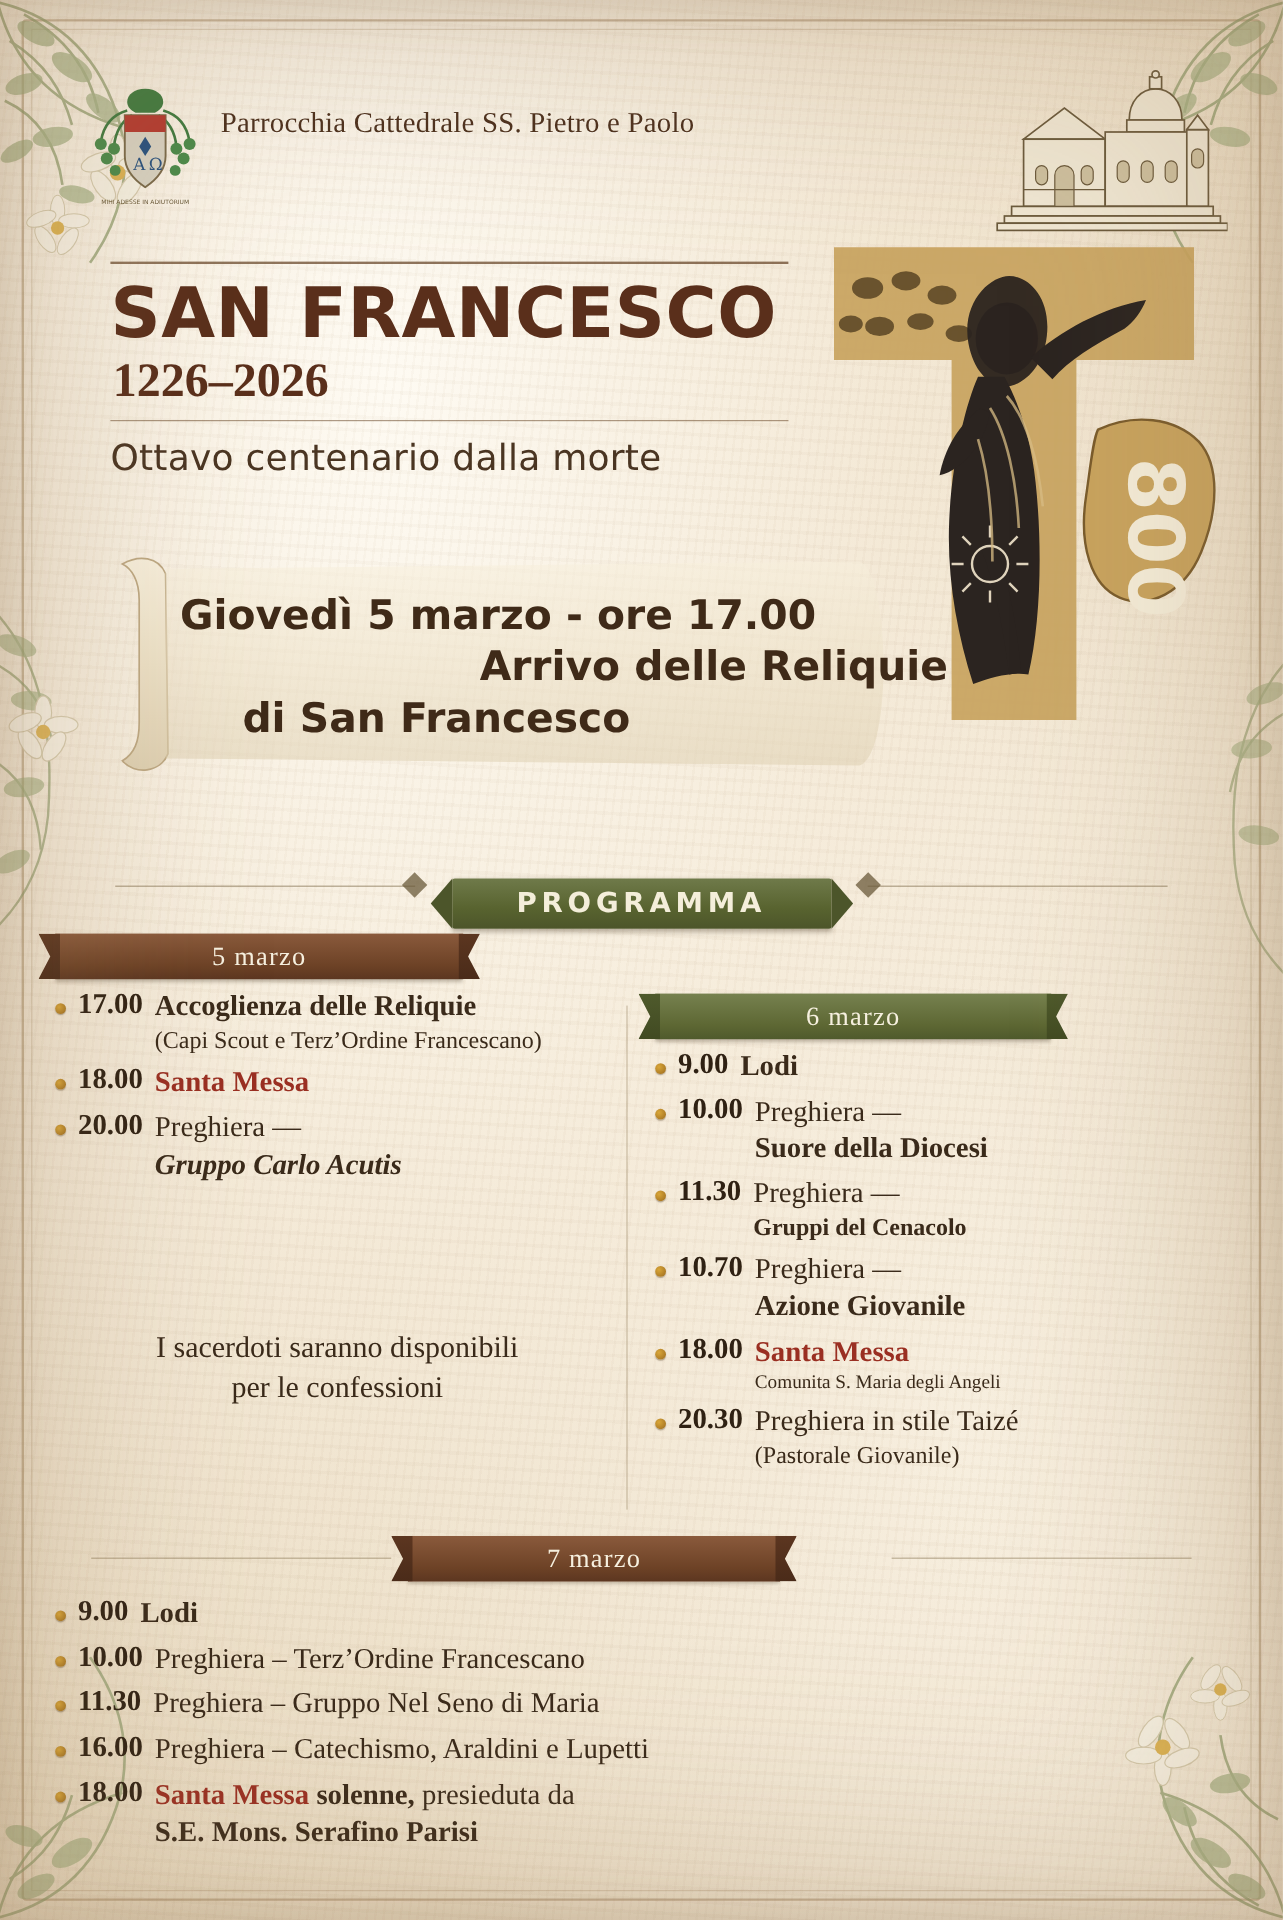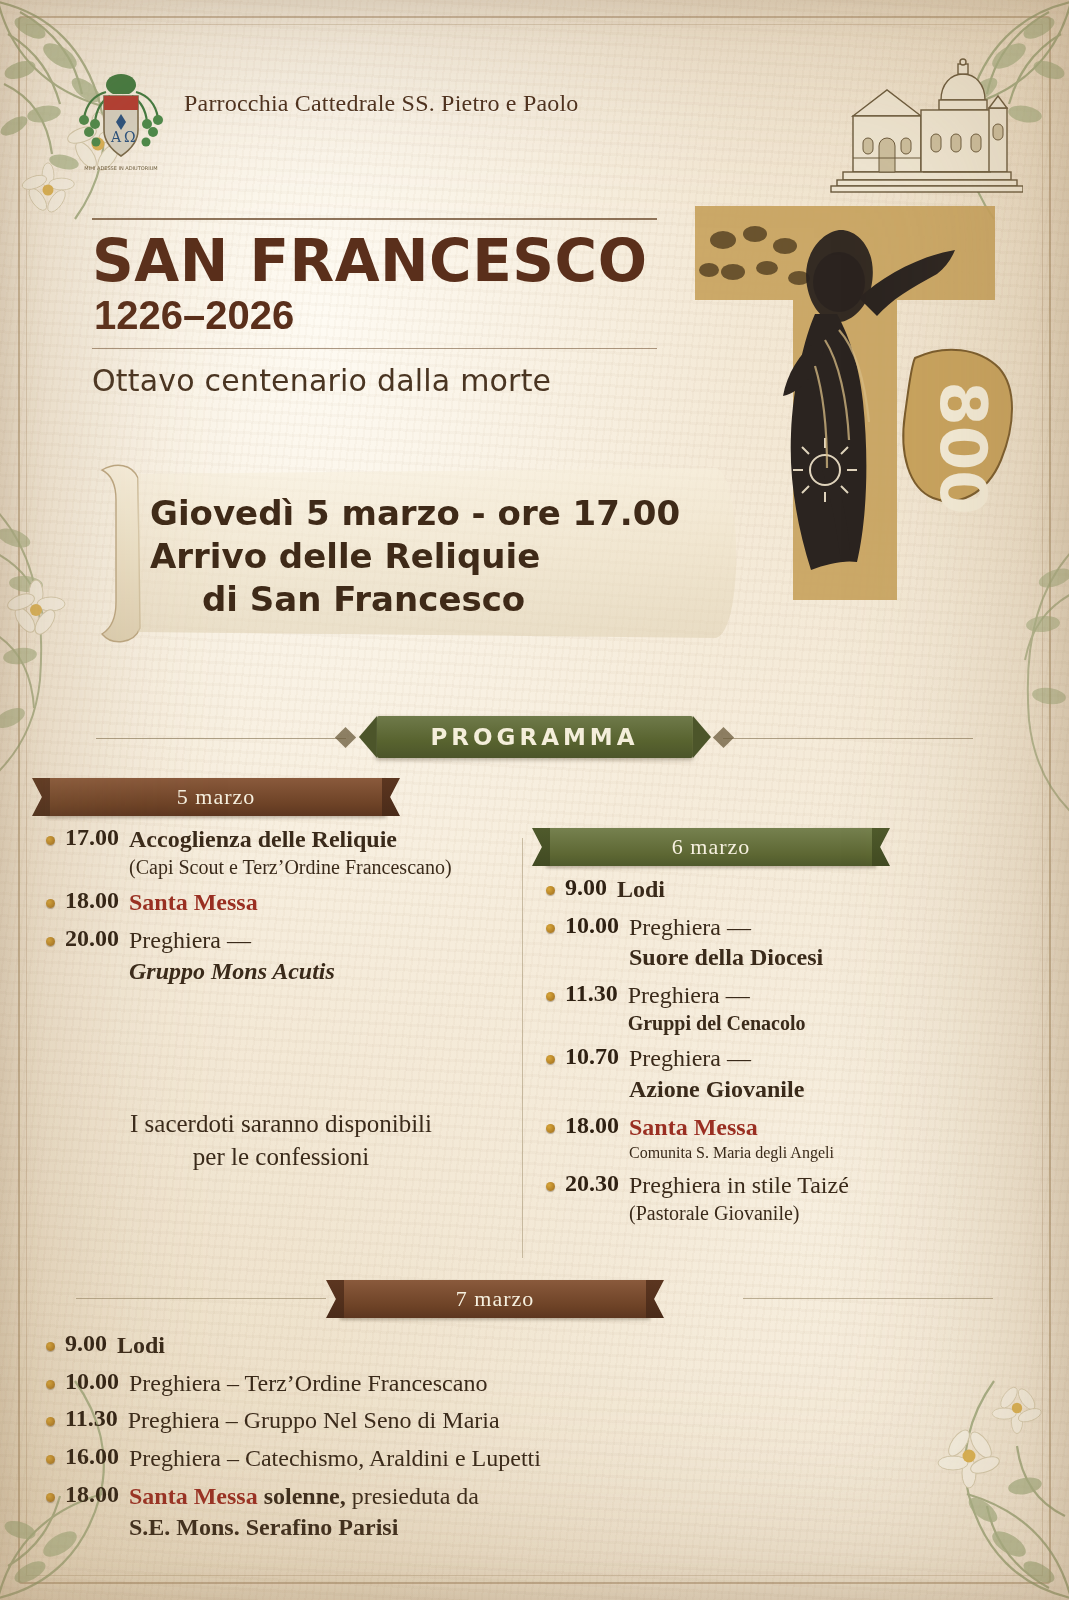--- a/index.html
+++ b/index.html
@@ -66,49 +66,49 @@
   
   .titleblock{position:absolute;left:92px;top:218px;width:565px;}
   .rule{height:2px;background:linear-gradient(90deg,#6b4a2c,#9a apt 0,#6b4a2c);background:#6b4a2c;opacity:.75;}
   .rule.thin{height:1px;opacity:.55;}
   .main-title{
     font-family:"DejaVu Sans", sans-serif;
     font-weight:bold;font-size:58px;color:#5a2f1b;
     letter-spacing:.5px;line-height:1.02;margin:12px 0 2px 0;
   }
   .years{
-    font-family:Liberation Sans, sans-serif;
+    font-family:Liberation Serif, serif;
     font-weight:bold;font-size:40px;color:#5a2f1b;margin:0 0 10px 2px;
   }
   .subtitle{
     font-family:"DejaVu Sans", sans-serif;
     font-size:30px;color:#4a3522;margin-top:14px;letter-spacing:.2px;
   }
 
   
   .art{position:absolute;right:40px;top:190px;width:340px;height:420px;}
 
   
   .scrollband{position:absolute;left:76px;top:452px;width:700px;height:200px;}
   .event{
     position:absolute;left:150px;top:492px;width:640px;
     font-family:"DejaVu Sans", sans-serif;font-weight:bold;
     color:#3f2a18;
   }
   .event .l1{font-size:34px;line-height:1.26;}
-  .event .l2{font-size:34px;line-height:1.26;}
+  .event .l2{font-size:34px;line-height:1.26;text-align:right;}
   .event .l3{font-size:34px;line-height:1.26;padding-left:52px;}
 
   
   .programma-wrap{position:absolute;left:0;right:0;top:716px;height:46px;}
   .prog-line{position:absolute;top:22px;height:1px;background:#7d6a4a;opacity:.6;}
   .prog-line.left{left:96px;width:250px;}
   .prog-line.right{right:96px;width:250px;}
   .prog-ribbon{
-    position:absolute;left:50%;transform:translateX(-50%);top:0;
+    position:absolute;left:50%;transform:translateX(-50%);top:16px;
     background:linear-gradient(180deg,#6f7a4a,#58632f 60%,#4c552a);
     color:#f4eeda;font-family:"DejaVu Sans", sans-serif;font-weight:bold;
     font-size:23px;letter-spacing:4px;padding:8px 54px;border-radius:2px;
     box-shadow:0 2px 4px rgba(60,45,25,.35);
   }
   .prog-ribbon:before,.prog-ribbon:after{
     content:"";position:absolute;top:0;width:0;height:0;
     border-top:21px solid transparent;border-bottom:21px solid transparent;
   }
   .prog-ribbon:before{left:-18px;border-right:18px solid #4c552a;}
@@ -503,21 +503,21 @@
     <span class="time">18.00</span>
     <span class="txt">
       <span class="red">Santa Messa</span>
     </span>
   </div>
   <div class="item">
     <span class="bullet"></span>
     <span class="time">20.00</span>
     <span class="txt">
       <span>Preghiera —</span>
-      <span class="sub italic" style="font-size:24px;">Gruppo Mons Acutis</span>
+      <span class="sub italic" style="font-size:24px;">Gruppo Carlo Acutis</span>
     </span>
   </div>
 </div>
 
 <div class="confess">
   <div>I sacerdoti saranno disponibili</div>
   <div>per le confessioni</div>
 </div>
 
 <div class="dayribbon ribbon-green" id="ribbon-6">6 marzo</div>

